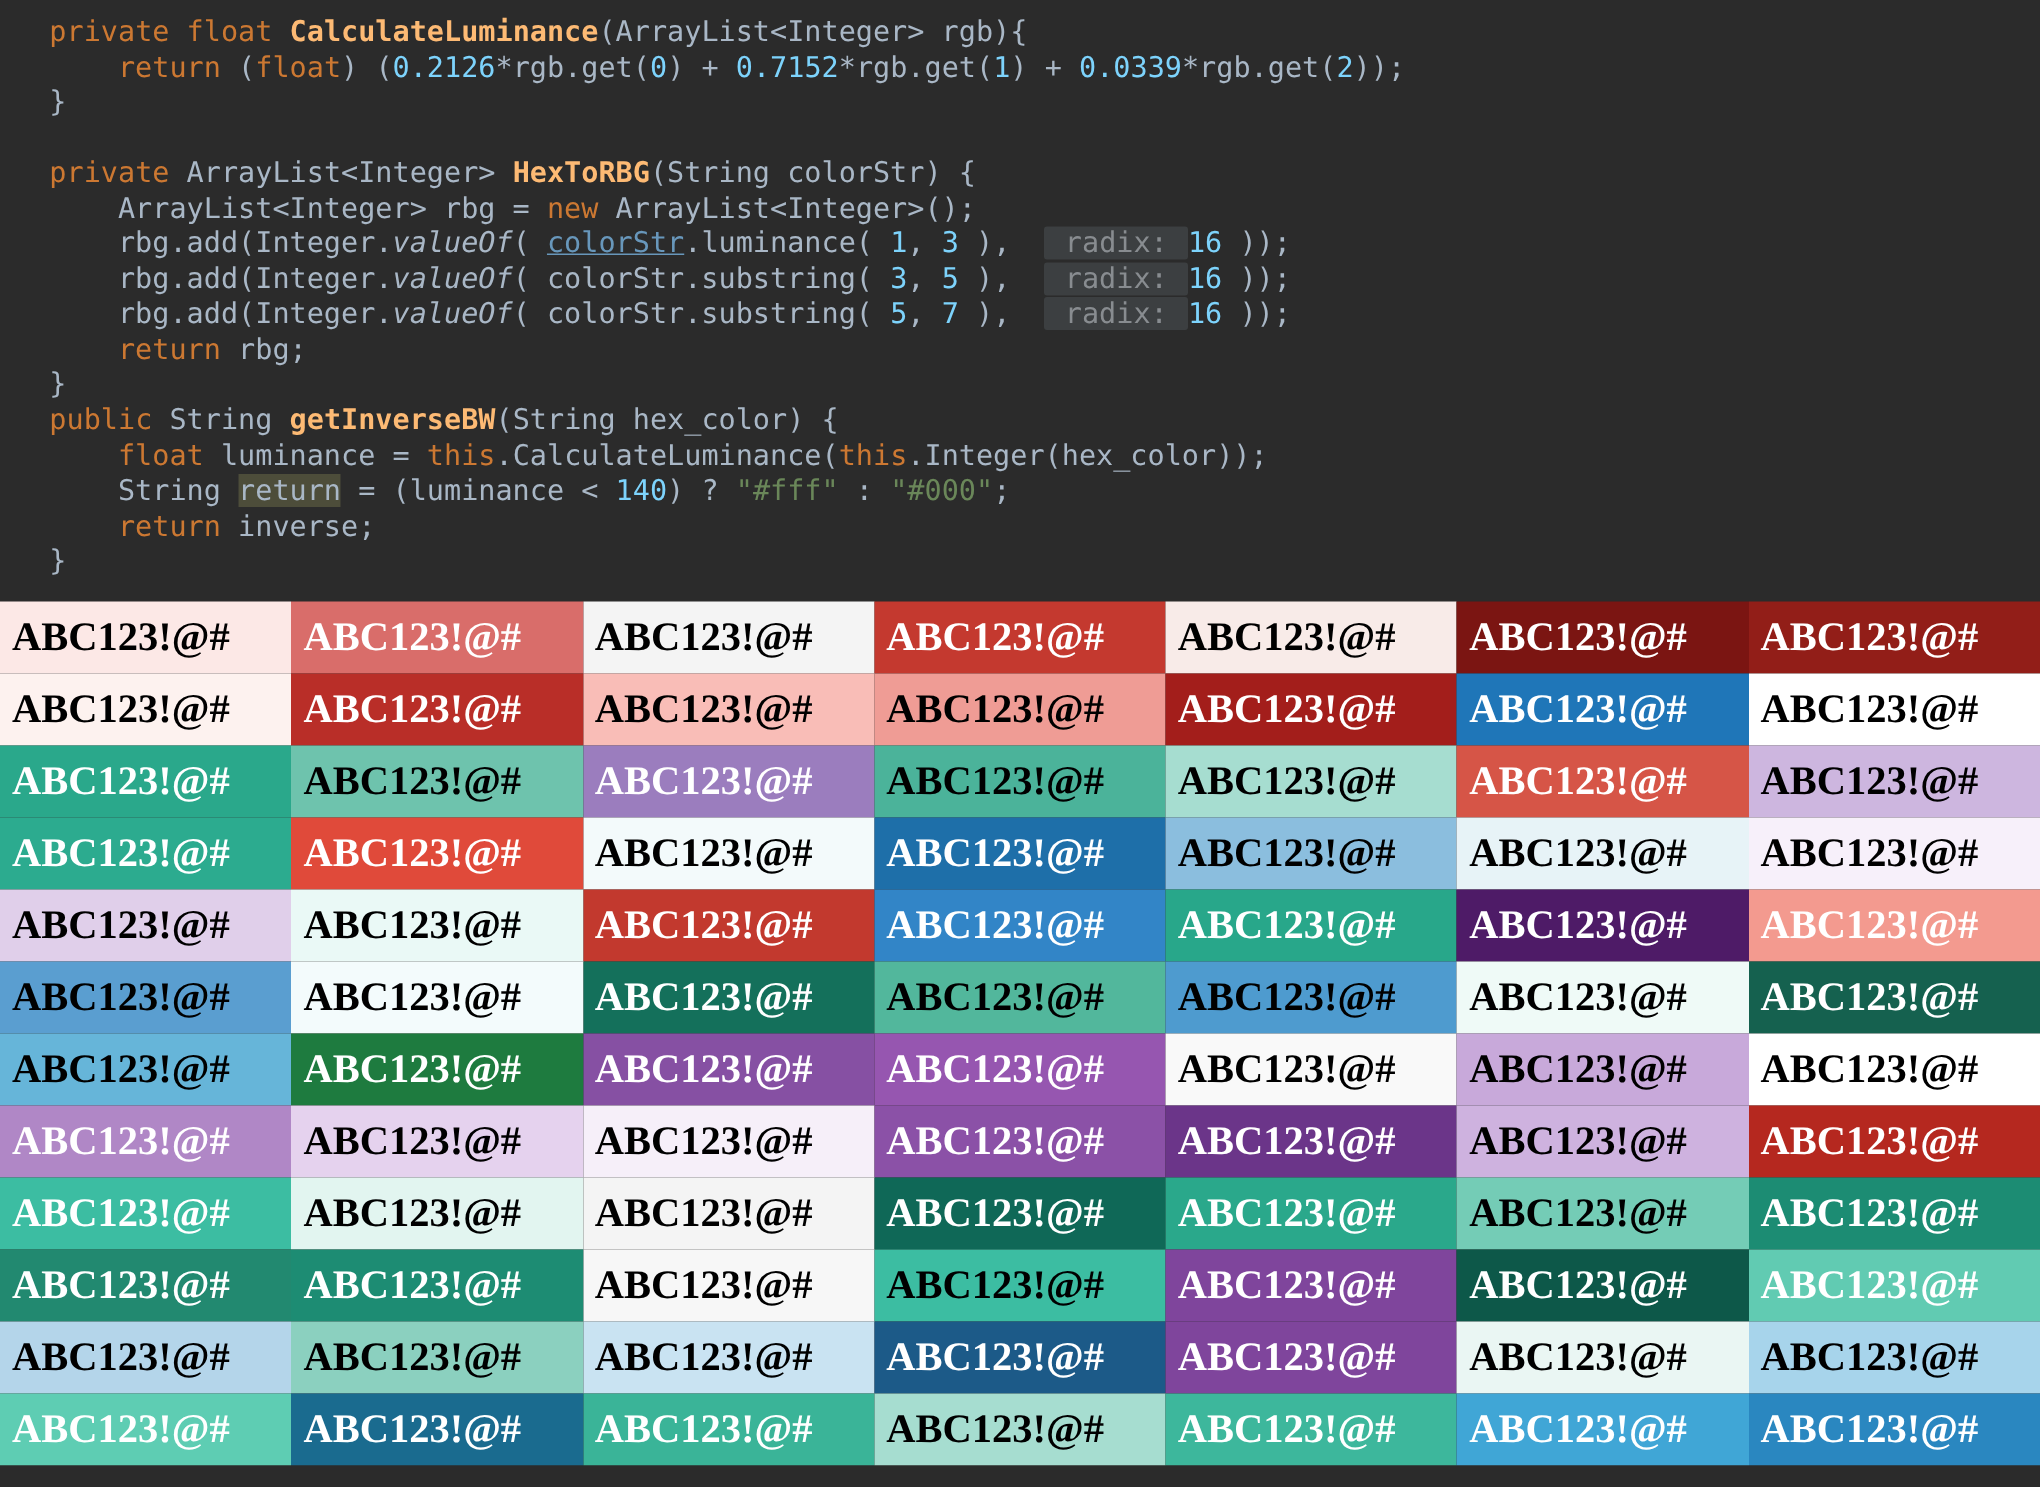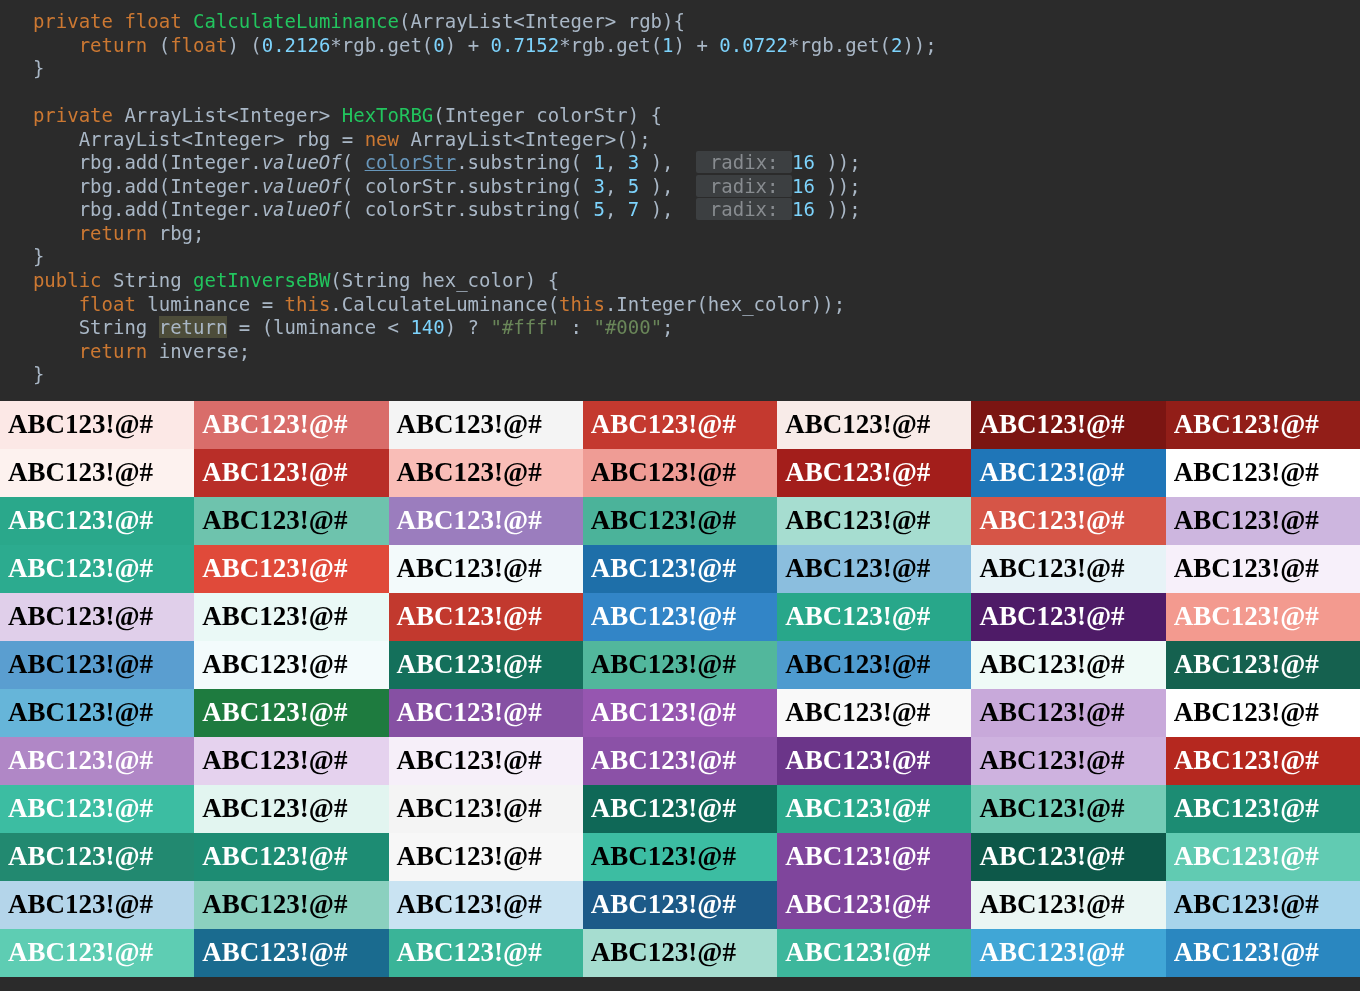--- a/index.html
+++ b/index.html
@@ -10,21 +10,21 @@
   }
   .code-area {
     background: #2b2b2b;
     padding: 10px 10px 14px 10px;
     font-size: 19px;
     line-height: 1.24;
     white-space: pre;
     color: #a9b7c6;
   }
   .kw { color: #cc7832; }
-  .method-def { color: #22c55e; }
+  .method-def { color: #fdba74; font-weight: bold; }
   .num { color: #7dd3fc; }
   .str { color: #6a8759; }
   .underline { color: #6897bb; text-decoration: underline; }
   .hint { background: #3c3f41; color: #888c90; padding: 0 2px; border-radius: 2px; }
   .italic { font-style: italic; margin-top: 16px; }
   .hl { background: #4d4d3a; }
 
   .swatch-grid {
     display: grid;
     grid-template-columns: repeat(7, 1fr);
@@ -37,26 +37,26 @@
     padding: 6px 8px;
     height: 48px;
     display: flex;
     align-items: center;
   }
 </style>
 </head>
 <body>
 
 <div class="code-area">  <span class="kw">private </span><span class="kw">float </span><span class="method-def">CalculateLuminance</span><span>(ArrayList&lt;Integer&gt; rgb){</span>
-      <span class="kw">return </span><span>(</span><span class="kw">float</span><span>) (</span><span class="num">0.2126</span><span>*rgb.get(</span><span class="num">0</span><span>) + </span><span class="num">0.7152</span><span>*rgb.get(</span><span class="num">1</span><span>) + </span><span class="num">0.0722</span><span>*rgb.get(</span><span class="num">2</span><span>));</span>
+      <span class="kw">return </span><span>(</span><span class="kw">float</span><span>) (</span><span class="num">0.2126</span><span>*rgb.get(</span><span class="num">0</span><span>) + </span><span class="num">0.7152</span><span>*rgb.get(</span><span class="num">1</span><span>) + </span><span class="num">0.0339</span><span>*rgb.get(</span><span class="num">2</span><span>));</span>
   <span>}</span>
 
-  <span class="kw">private </span><span>ArrayList&lt;Integer&gt; </span><span class="method-def">HexToRBG</span><span>(Integer colorStr) {</span>
+  <span class="kw">private </span><span>ArrayList&lt;Integer&gt; </span><span class="method-def">HexToRBG</span><span>(String colorStr) {</span>
       <span>ArrayList&lt;Integer&gt; rbg = </span><span class="kw">new </span><span>ArrayList&lt;Integer&gt;();</span>
-      <span>rbg.add(Integer.</span><span class="italic">valueOf</span><span>( </span><span class="underline">colorStr</span><span>.substring( </span><span class="num">1</span><span>, </span><span class="num">3</span><span> ),  </span><span class="hint"> radix: </span><span class="num">16 </span><span>));</span>
+      <span>rbg.add(Integer.</span><span class="italic">valueOf</span><span>( </span><span class="underline">colorStr</span><span>.luminance( </span><span class="num">1</span><span>, </span><span class="num">3</span><span> ),  </span><span class="hint"> radix: </span><span class="num">16 </span><span>));</span>
       <span>rbg.add(Integer.</span><span class="italic">valueOf</span><span>( colorStr.substring( </span><span class="num">3</span><span>, </span><span class="num">5</span><span> ),  </span><span class="hint"> radix: </span><span class="num">16 </span><span>));</span>
       <span>rbg.add(Integer.</span><span class="italic">valueOf</span><span>( colorStr.substring( </span><span class="num">5</span><span>, </span><span class="num">7</span><span> ),  </span><span class="hint"> radix: </span><span class="num">16 </span><span>));</span>
       <span class="kw">return </span><span>rbg;</span>
   <span>}</span>
   <span class="kw">public </span><span>String </span><span class="method-def">getInverseBW</span><span>(String hex_color) {</span>
       <span class="kw">float </span><span>luminance = </span><span class="kw">this</span><span>.CalculateLuminance(</span><span class="kw">this</span><span>.Integer(hex_color));</span>
       <span>String </span><span class="hl">return</span><span> = (luminance &lt; </span><span class="num">140</span><span>) ? </span><span class="str">"#fff" </span><span>: </span><span class="str">"#000"</span><span>;</span>
       <span class="kw">return </span><span>inverse;</span>
   <span>}</span></div>
 

